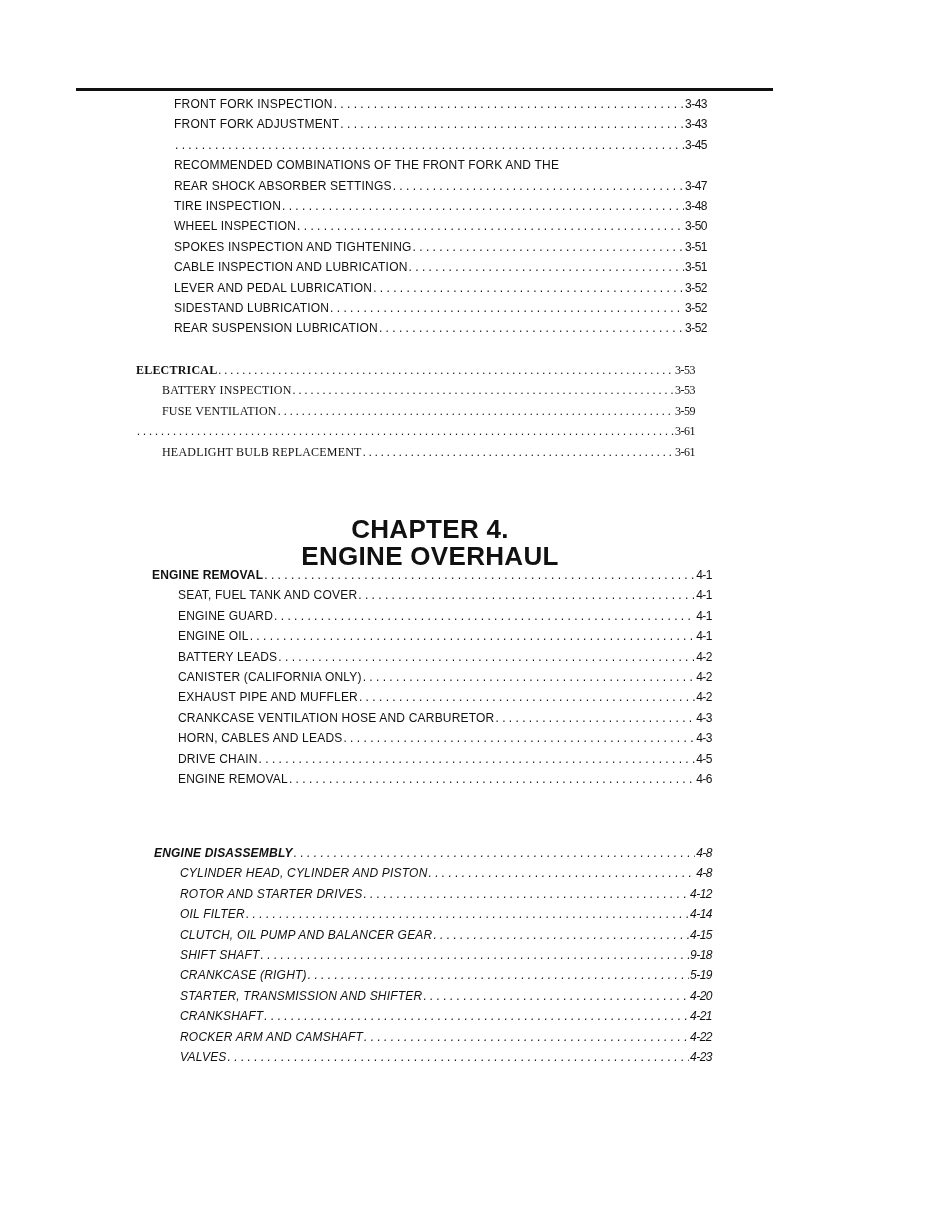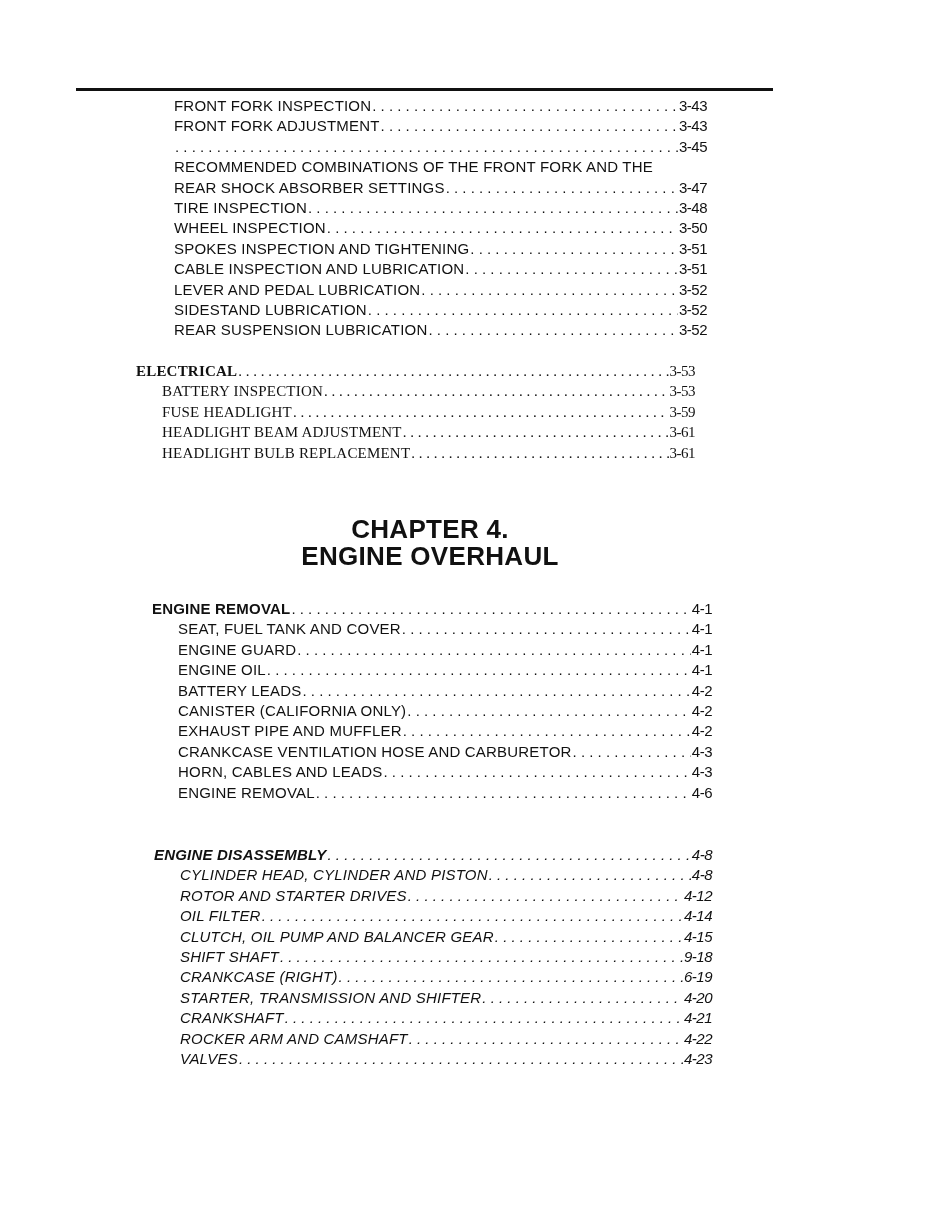--- a/index.html
+++ b/index.html
@@ -8,21 +8,21 @@
     font-family: "Liberation Sans", "DejaVu Sans", sans-serif; color: #111111;
     overflow: hidden;
   }
   .rule {
     position: absolute; left: 76px; top: 88px; width: 697px; height: 3px;
     background: #111111;
   }
   .toc-block { position: absolute; }
   .toc-row {
     display: flex; align-items: baseline; height: 20.4px;
-    font-size: 15px; letter-spacing: 0.2px; white-space: nowrap; justify-content: center;
+    font-size: 12px; letter-spacing: 0.2px; white-space: nowrap; justify-content: center;
   }
   .toc-row .title { flex: 0 0 auto; }
   .toc-row .leader {
     flex: 1 1 auto; overflow: hidden; white-space: nowrap;
     letter-spacing: 2.6px; margin: 0 1px;
   }
   .toc-row .leader::before {
     content: ". . . . . . . . . . . . . . . . . . . . . . . . . . . . . . . . . . . . . . . . . . . . . . . . . . . . . . . . . . . . . . . . . . . . . . . . . . . . . . . . . . . . . . . . . . . . . . . . . . . . . . . . . . . . . . . . . . . . . . . . . . . . . . .";
     letter-spacing: 0px;
   }
@@ -105,42 +105,41 @@
       <span class="title">ELECTRICAL</span>
       <span class="leader"></span>
       <span class="page">3-53</span>
     </div>
   <div class="toc-row indent">
       <span class="title">BATTERY INSPECTION</span>
       <span class="leader"></span>
       <span class="page">3-53</span>
     </div>
   <div class="toc-row indent">
-      <span class="title">FUSE HEADLIGHT</span>
+      <span class="title">FUSE VENTILATION</span>
       <span class="leader"></span>
       <span class="page">3-59</span>
     </div>
   <div class="toc-row indent">
-      <span class="title">HEADLIGHT BEAM ADJUSTMENT</span>
       <span class="leader"></span>
       <span class="page">3-61</span>
     </div>
   <div class="toc-row indent">
       <span class="title">HEADLIGHT BULB REPLACEMENT</span>
       <span class="leader"></span>
       <span class="page">3-61</span>
     </div>
 </div>
 
 <div class="chapter">
   <div>CHAPTER 4.</div>
   <div>ENGINE OVERHAUL</div>
 </div>
 
-<div class="toc-block" style="left:152px; top:600px; width:560px;">
+<div class="toc-block" style="left:152px; top:568px; width:560px;">
   <div class="toc-row heading">
       <span class="title">ENGINE REMOVAL</span>
       <span class="leader"></span>
       <span class="page">4-1</span>
     </div>
   <div class="toc-row indent">
       <span class="title">SEAT, FUEL TANK AND COVER</span>
       <span class="leader"></span>
       <span class="page">4-1</span>
     </div>
@@ -171,20 +170,25 @@
     </div>
   <div class="toc-row indent">
       <span class="title">CRANKCASE VENTILATION HOSE AND CARBURETOR</span>
       <span class="leader"></span>
       <span class="page">4-3</span>
     </div>
   <div class="toc-row indent">
       <span class="title">HORN, CABLES AND LEADS</span>
       <span class="leader"></span>
       <span class="page">4-3</span>
+    </div>
+  <div class="toc-row indent">
+      <span class="title">DRIVE CHAIN</span>
+      <span class="leader"></span>
+      <span class="page">4-5</span>
     </div>
   <div class="toc-row indent">
       <span class="title">ENGINE REMOVAL</span>
       <span class="leader"></span>
       <span class="page">4-6</span>
     </div>
 </div>
 
 <div class="toc-block" style="left:154px; top:846px; width:558px;font-style:italic;">
   <div class="toc-row heading">
@@ -213,21 +217,21 @@
       <span class="page">4-15</span>
     </div>
   <div class="toc-row indent">
       <span class="title">SHIFT SHAFT</span>
       <span class="leader"></span>
       <span class="page">9-18</span>
     </div>
   <div class="toc-row indent">
       <span class="title">CRANKCASE (RIGHT)</span>
       <span class="leader"></span>
-      <span class="page">6-19</span>
+      <span class="page">5-19</span>
     </div>
   <div class="toc-row indent">
       <span class="title">STARTER, TRANSMISSION AND SHIFTER</span>
       <span class="leader"></span>
       <span class="page">4-20</span>
     </div>
   <div class="toc-row indent">
       <span class="title">CRANKSHAFT</span>
       <span class="leader"></span>
       <span class="page">4-21</span>

